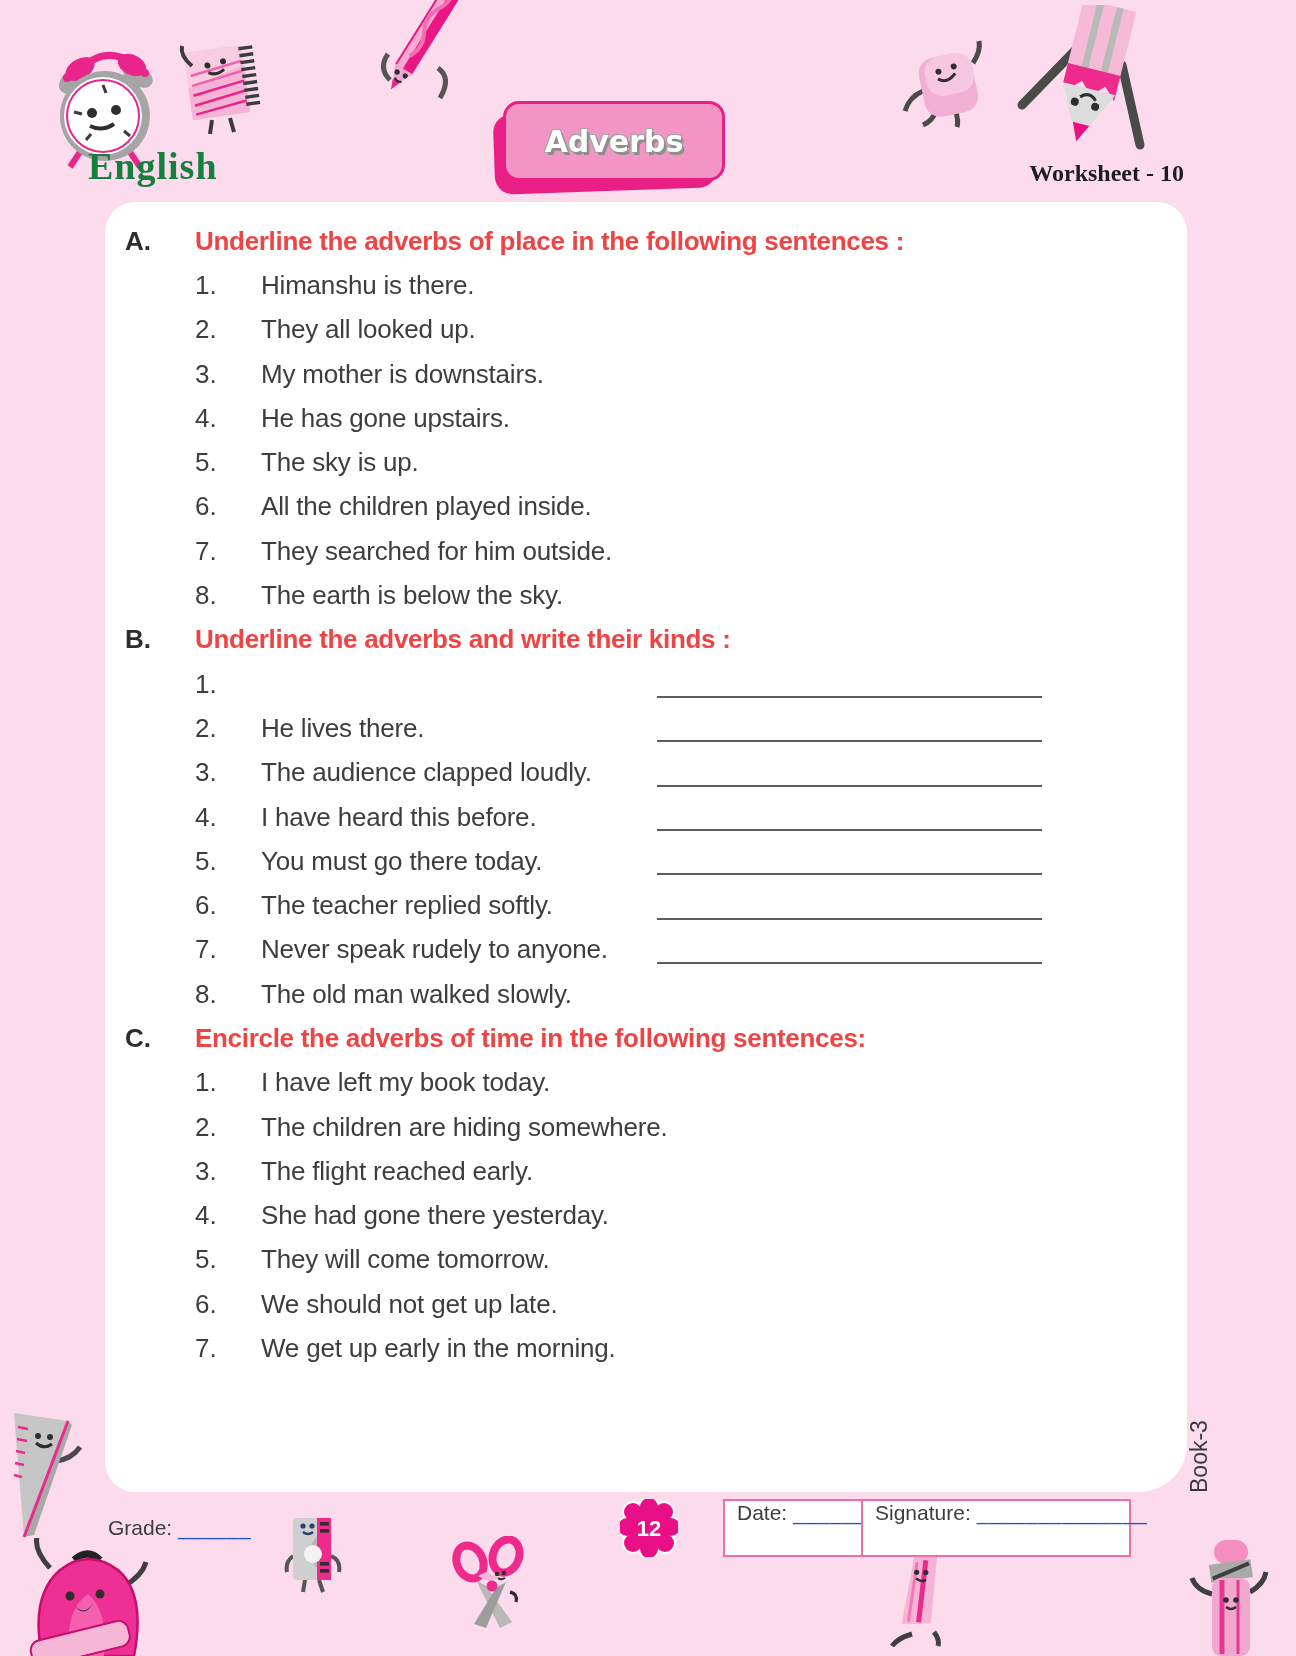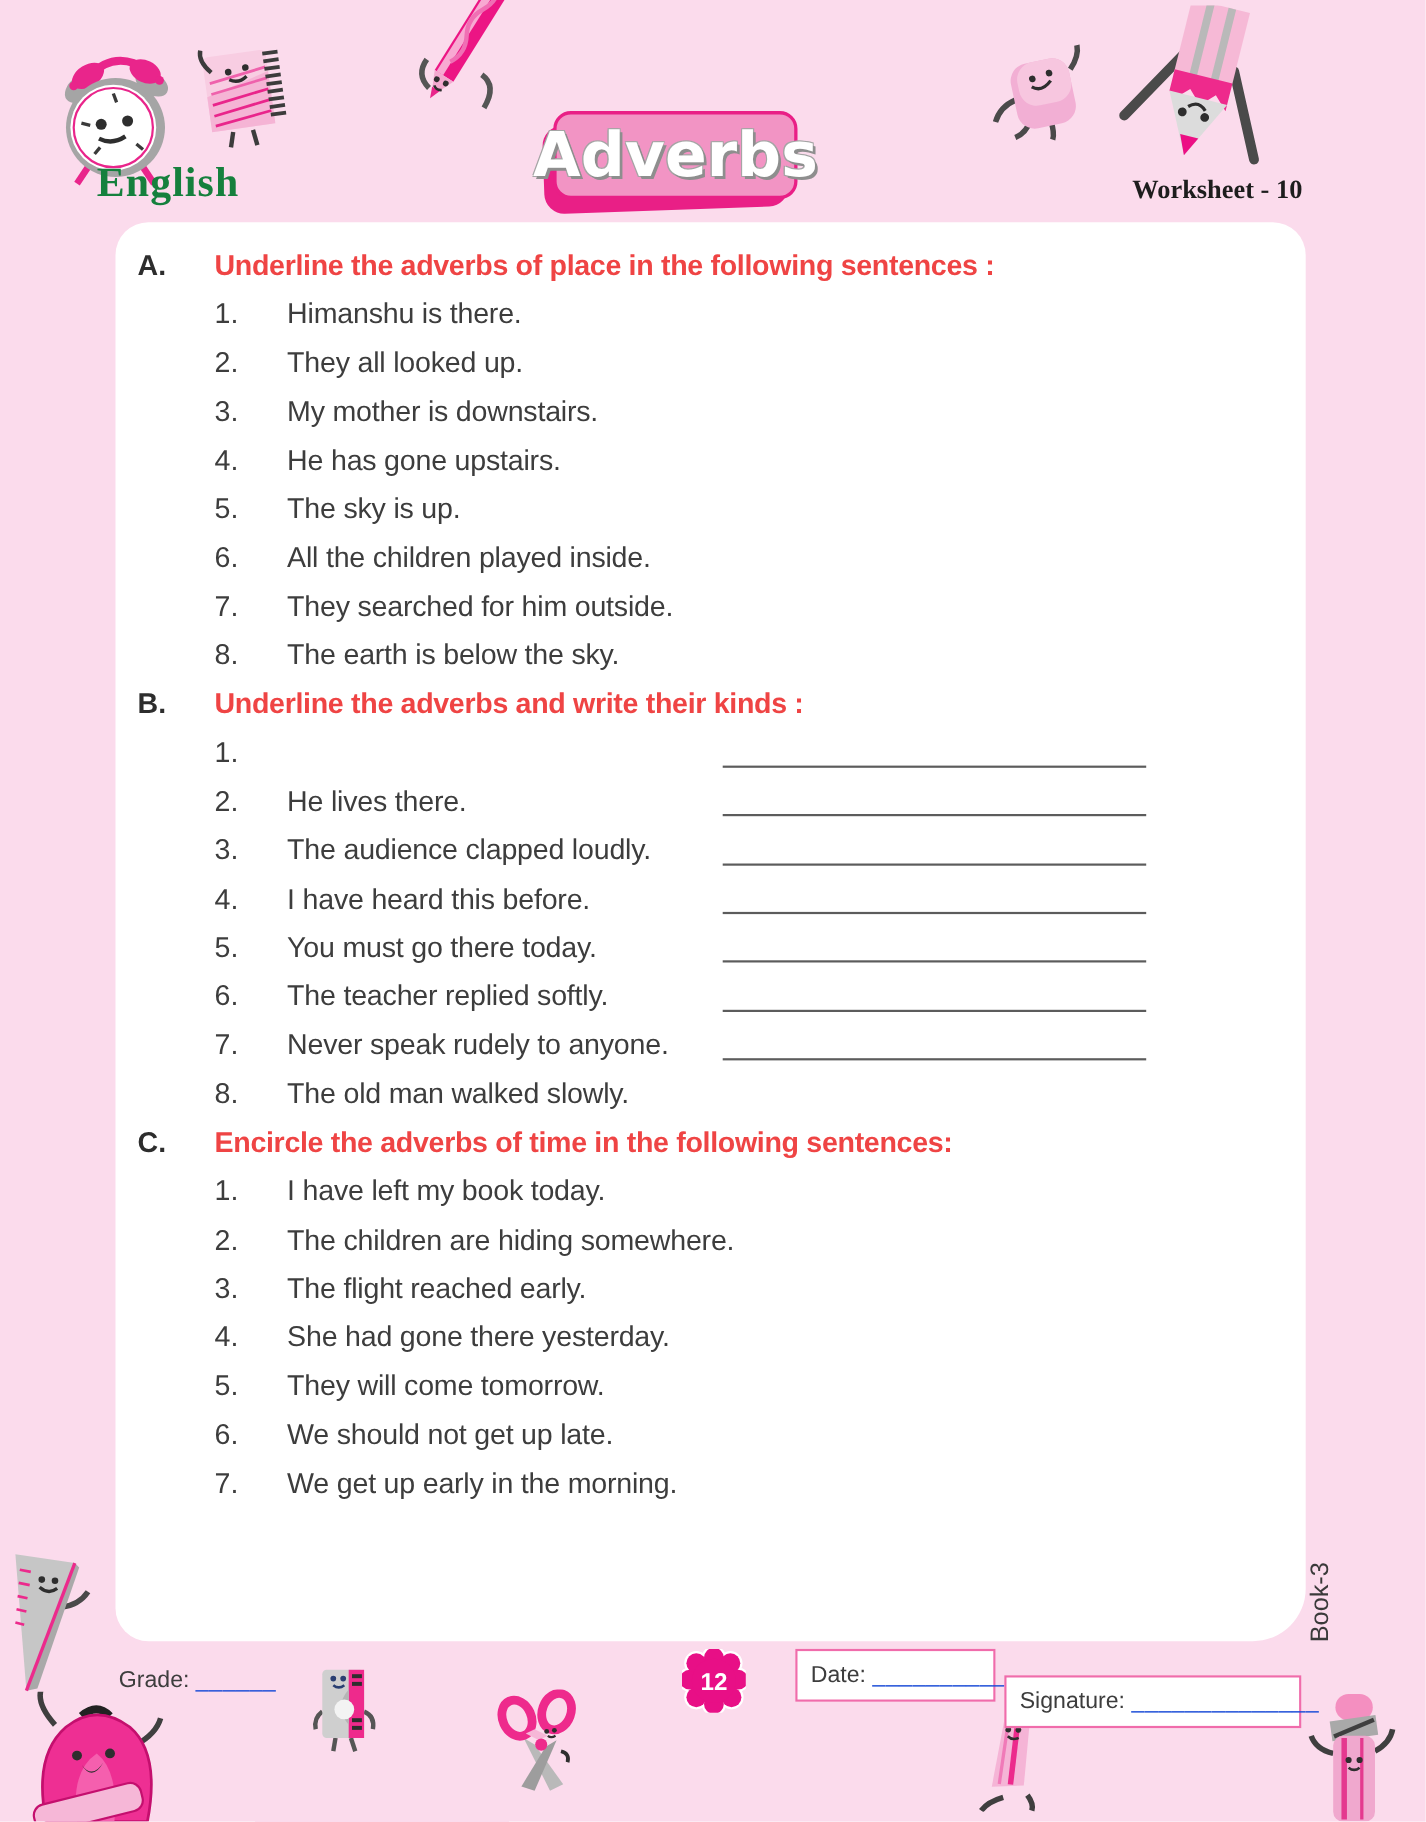--- a/index.html
+++ b/index.html
@@ -21,21 +21,21 @@
   .badge-back{
     position:absolute; left:-9px; top:10px; width:100%; height:100%;
     background:#e91f86; border-radius:18px; transform:rotate(-2deg);
   }
   .badge-front{
     position:absolute; left:0; top:0; width:100%; height:100%;
     background:#f294c4; border:3px solid #e91f86; border-radius:16px;
     box-sizing:border-box; display:flex; align-items:center; justify-content:center;
   }
   .badge-text{
-    font-family:"DejaVu Sans", sans-serif; font-weight:bold; font-size:56px; color:#ffffff;
+    font-family:"DejaVu Sans", sans-serif; font-weight:bold; font-size:30px; color:#ffffff;
     text-shadow:2.5px 2.5px 0 #8e8e8e, -1px -1px 0 #a5a5a5, 1px -1px 0 #a5a5a5, -1px 1px 0 #a5a5a5;
   }
   
   .card{
     position:absolute; left:105px; top:202px; width:1082px; height:1290px;
     background:#ffffff; border-radius:30px 30px 48px 30px;
   }
   .card-inner{padding:17px 40px 0 20px;}
   .row{display:flex; align-items:center; height:44.3px;}
   .row .letter{width:70px; font-weight:bold; font-size:26px; color:#2d2d2d;}
@@ -44,26 +44,26 @@
   .row .num{width:66px; font-size:26px; color:#3d3d3d;}
   .row .txt{font-size:26px; color:#3d3d3d; letter-spacing:-0.2px;}
   .blank{
     margin-left:auto; margin-right:105px; width:385px; height:26px;
     border-bottom:2px solid #5c5c5c;
   }
   
   .grade{position:absolute; left:108px; top:1516px; font-size:21px; color:#3d3d3d;}
   .u{color:#1d4ed8; letter-spacing:0.5px;}
   .fbox{
-    position:absolute; top:1499px; height:48px; background:#ffffff;
-    border:2px solid #f06cab; box-sizing:border-box; display:flex; align-items:center;
+    position:absolute; top:1499px; height:58px; background:#ffffff;
+    border:2px solid #f06cab; box-sizing:border-box; display:flex; 
     padding-left:12px; font-size:21px; color:#3d3d3d; gap:6px;
   }
   .date-box{left:723px; width:182px;}
-  .sig-box{left:913px; width:270px;margin-top:24px;}
+  .sig-box{left:861px; width:270px;}
   .page-badge{position:absolute; left:620px; top:1499px; width:58px; height:58px;}
   .book-label{
     position:absolute; left:1186px; top:1493px; transform:rotate(-90deg);
     transform-origin:0 0; font-size:23px; color:#3a3a3a; white-space:nowrap;
   }
 </style>
 </head>
 <body>
 
 <div class="page">

